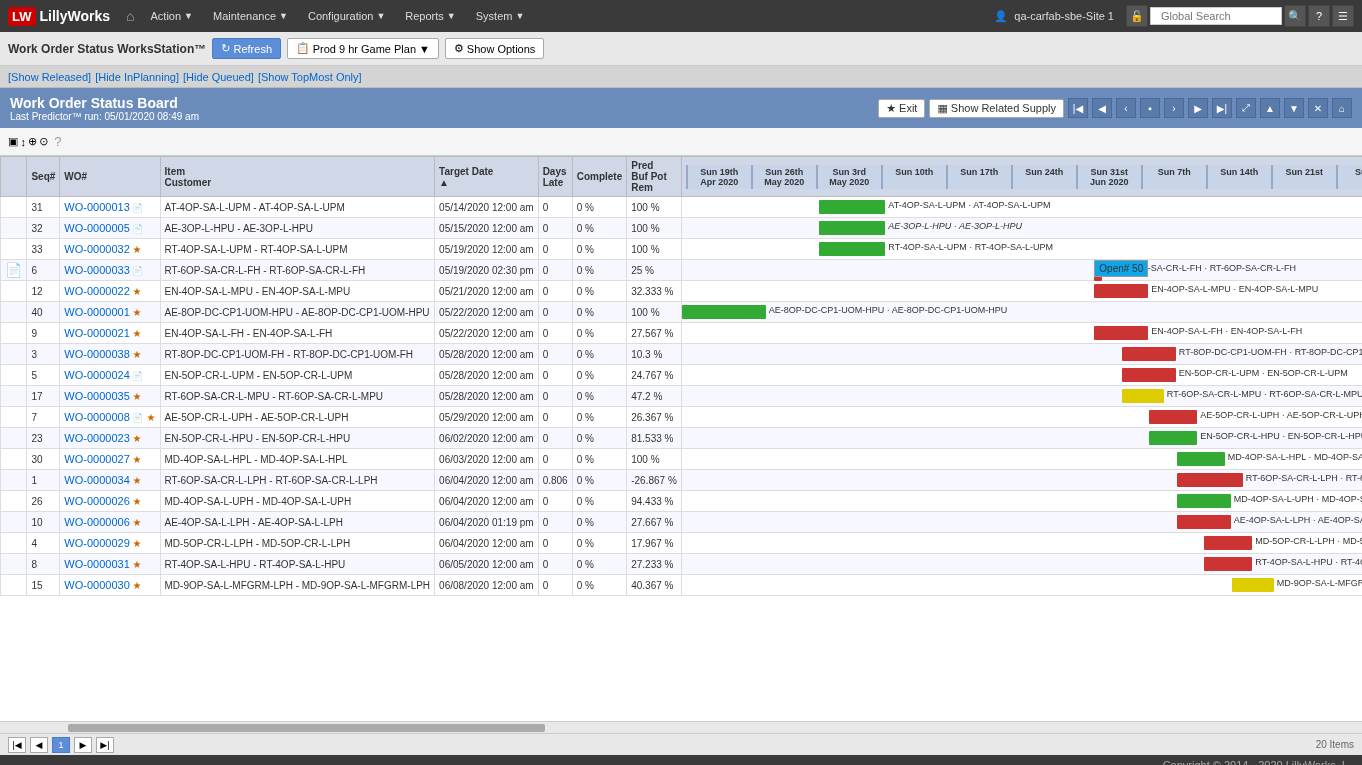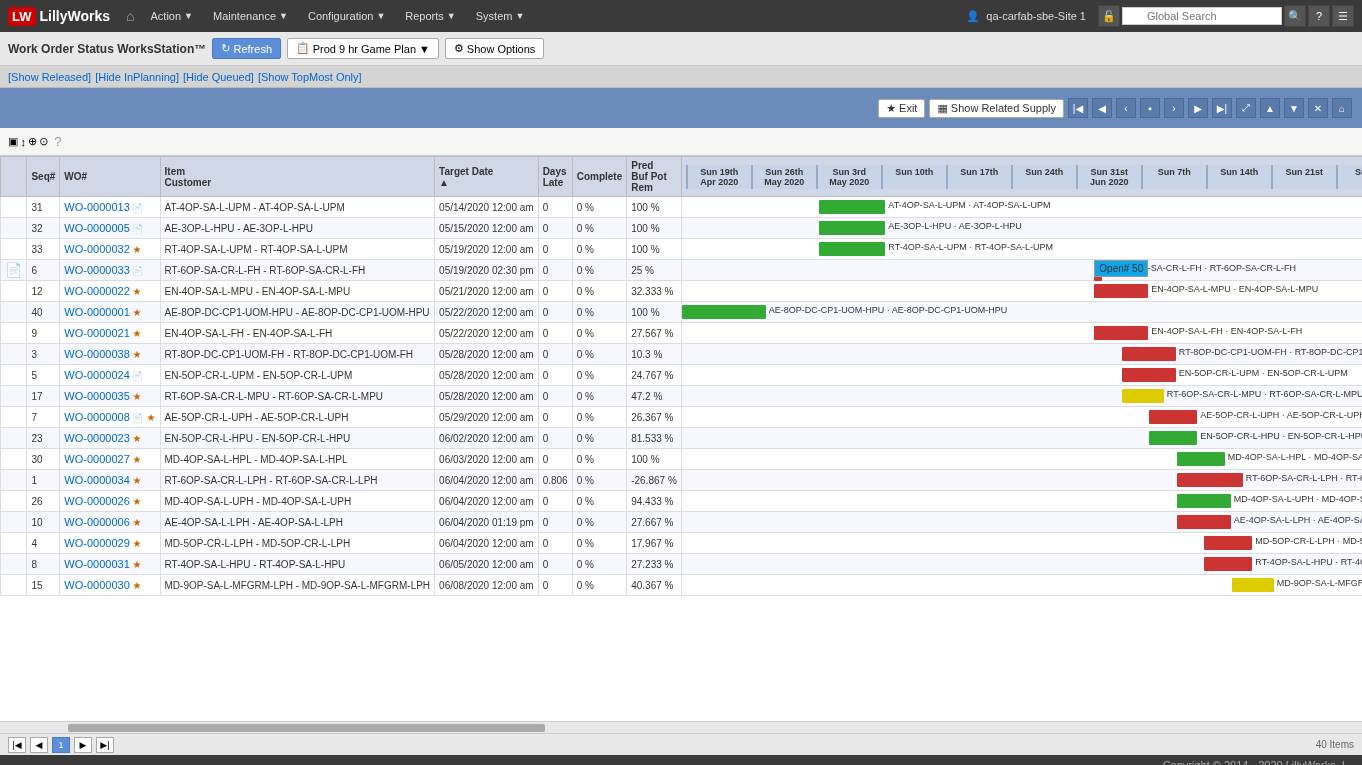--- a/index.html
+++ b/index.html
@@ -238,23 +238,23 @@
       font-size: 10px;
       text-align: right;
       padding: 2px 8px;
       height: 20px;
       display: flex;
       align-items: center;
       justify-content: flex-end;
     }
     .global-search-input {
       border: 1px solid #ccc;
-      padding: 2px 24px;
+      padding: 2px 10px;
       font-size: 11px;
-      width: 160px;
+      width: 132px;
     }
     .icon-btn {
       background: #555;
       border: 1px solid #444;
       color: #fff;
       width: 22px;
       height: 22px;
       display: flex;
       align-items: center;
       justify-content: center;
@@ -342,20 +342,24 @@
 </div>
 
 <div class="filter-bar">
   <span class="filter-link">[Show Released]</span>
   <span class="filter-link">[Hide InPlanning]</span>
   <span class="filter-link">[Hide Queued]</span>
   <span class="filter-link">[Show TopMost Only]</span>
 </div>
 
 <div class="board-header">
+  <div>
+    <div class="board-title">Work Order Status Board</div>
+    <div class="board-subtitle">Last Predictor™ run: 05/01/2020 08:49 am</div>
+  </div>
   <div class="board-controls">
     <button class="board-btn">
       <span>★</span>
       <span>Exit</span>
     </button>
     <button class="board-btn">
       <span>▦</span>
       <span>Show Related Supply</span>
     </button>
     <div class="nav-btn">|◀</div>
@@ -434,21 +438,21 @@
           <td>32</td>
           <td><a class="wo-link">WO-0000005</a> <span style="font-size:9px;">📄</span></td>
           <td>AE-3OP-L-HPU - AE-3OP-L-HPU</td>
           <td>05/15/2020 12:00 am</td>
           <td>0</td>
           <td>0 %</td>
           <td>100 %</td>
           <td colspan="11" style="position: relative; min-width: 600px; padding: 0px; height: 20px;">
             <div style="position: relative; width: 100%; height: 20px;">
               <div class="gantt-bar" style="left: 137.5px; width: 66px; background: rgb(51, 170, 51);"></div>
-              <span class="gantt-label" style="left: 206.5px;">AE-3OP-L-HPU · AE-3OP-L-HPU</span>
+              <span class="gantt-label" style="left: 206.5px; font-style: italic;">AE-3OP-L-HPU · AE-3OP-L-HPU</span>
             </div>
           </td>
         </tr>
         <tr>
           <td></td>
           <td>33</td>
           <td><a class="wo-link">WO-0000032</a> <span style="color:#cc6600;font-size:10px;">★</span></td>
           <td>RT-4OP-SA-L-UPM - RT-4OP-SA-L-UPM</td>
           <td>05/19/2020 12:00 am</td>
           <td>0</td>
@@ -726,18 +730,18 @@
 <div class="scrollbar-h">
   <div class="scrollbar-thumb"></div>
 </div>
 
 <div class="pagination-bar">
   <div class="page-btn">|◀</div>
   <div class="page-btn">◀</div>
   <div class="page-btn active">1</div>
   <div class="page-btn">▶</div>
   <div class="page-btn">▶|</div>
-  <span class="page-count">40 Items</span>
+  <span class="page-count">20 Items</span>
 </div>
 
 <div class="footer">
   <span>Copyright © 2014 - 2020 LillyWorks, I...</span>
 </div>
 
 </body></html>

